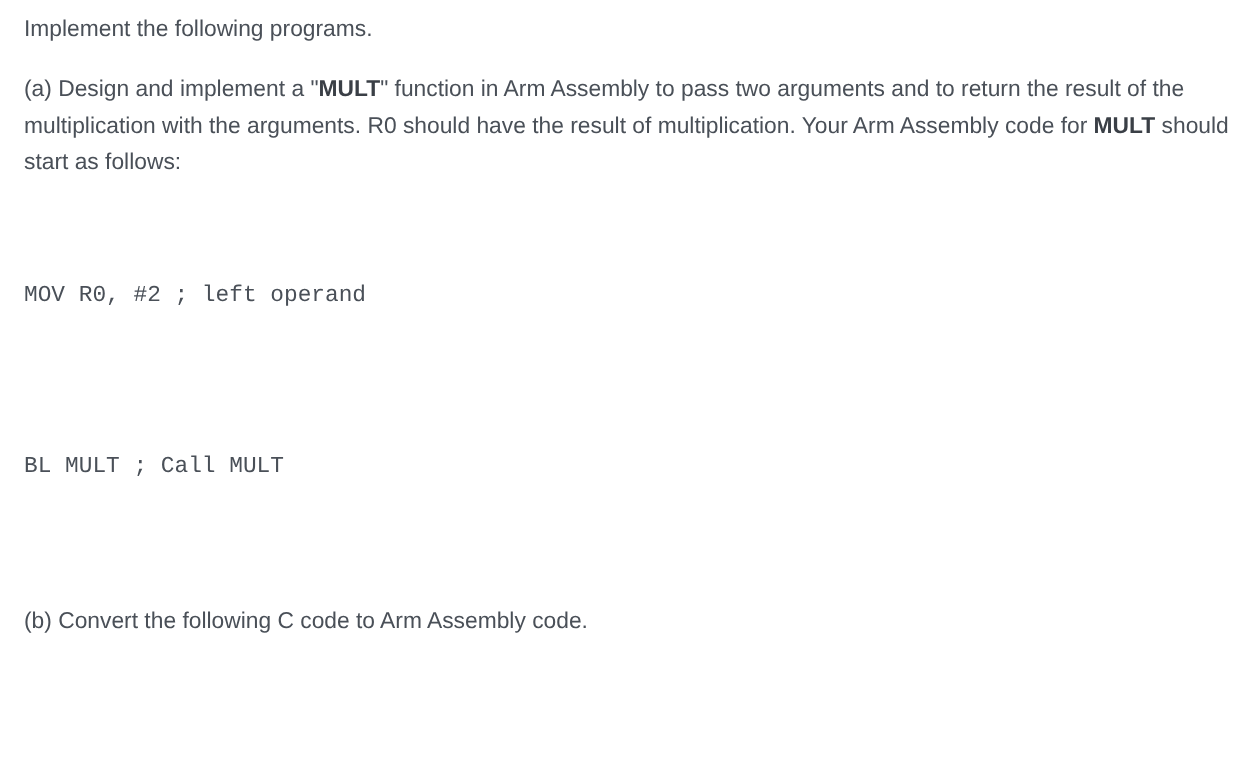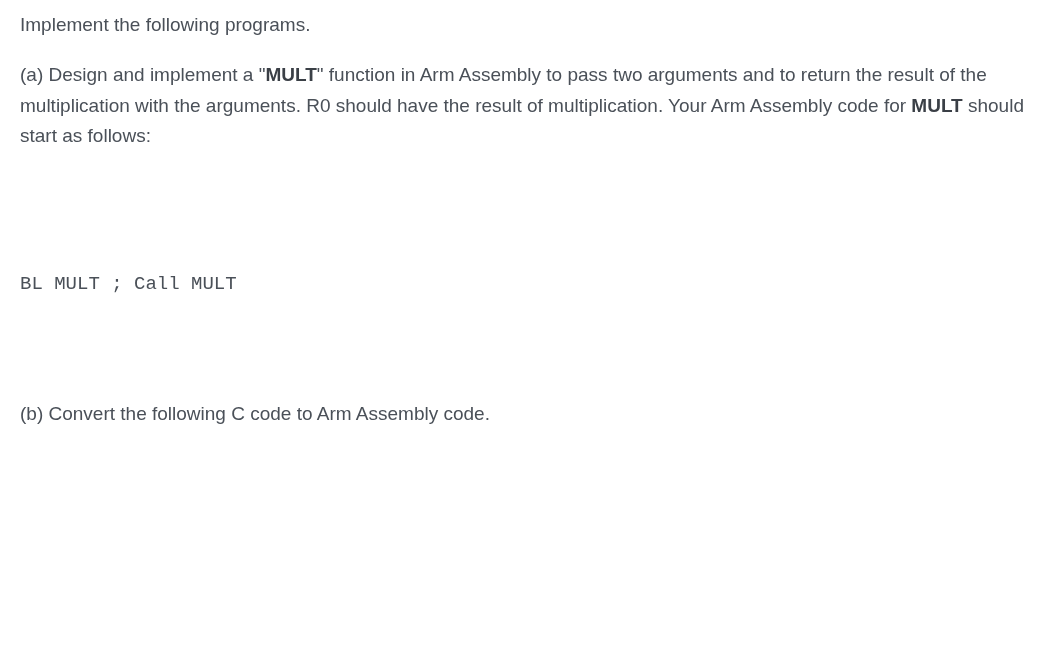--- a/index.html
+++ b/index.html
@@ -10,21 +10,21 @@
     body {
       font-family: Arial, Helvetica, sans-serif;
       background: #ffffff;
       padding: 10px 20px;
       color: #4a5058;
       font-size: 19px;
       line-height: 1.6;
       width: 1045px;
     }
     .paragraph {
-      margin-bottom: 6px;
+      margin-bottom: 22px;
     }
     .paragraph.intro {
       margin-bottom: 20px;
     }
     .bold {
       font-weight: bold;
       color: #3a3f46;
     }
     .code-block {
       font-family: 'Courier New', Courier, monospace;
@@ -49,20 +49,21 @@
 
 <div class="paragraph intro">
   <span>Implement the following programs.</span>
 </div>
 
 <div class="paragraph">
   <span>(a) Design and implement a "</span><span class="bold">MULT</span><span>" function in Arm Assembly to pass two arguments and to return the result of the multiplication with the arguments. R0 should have the result of multiplication. Your Arm Assembly code for </span><span class="bold">MULT</span><span> should start as follows:</span>
 </div>
 
 <div class="code-block">
+  <span class="code-line">MOV R0, #2 ; left operand</span>
 </div>
 
 <div class="code-block large-gap">
   <span class="code-line">BL MULT ; Call MULT</span>
 </div>
 
 <div class="paragraph section-b">
   <span>(b) Convert the following C code to Arm Assembly code.</span>
 </div>
 

